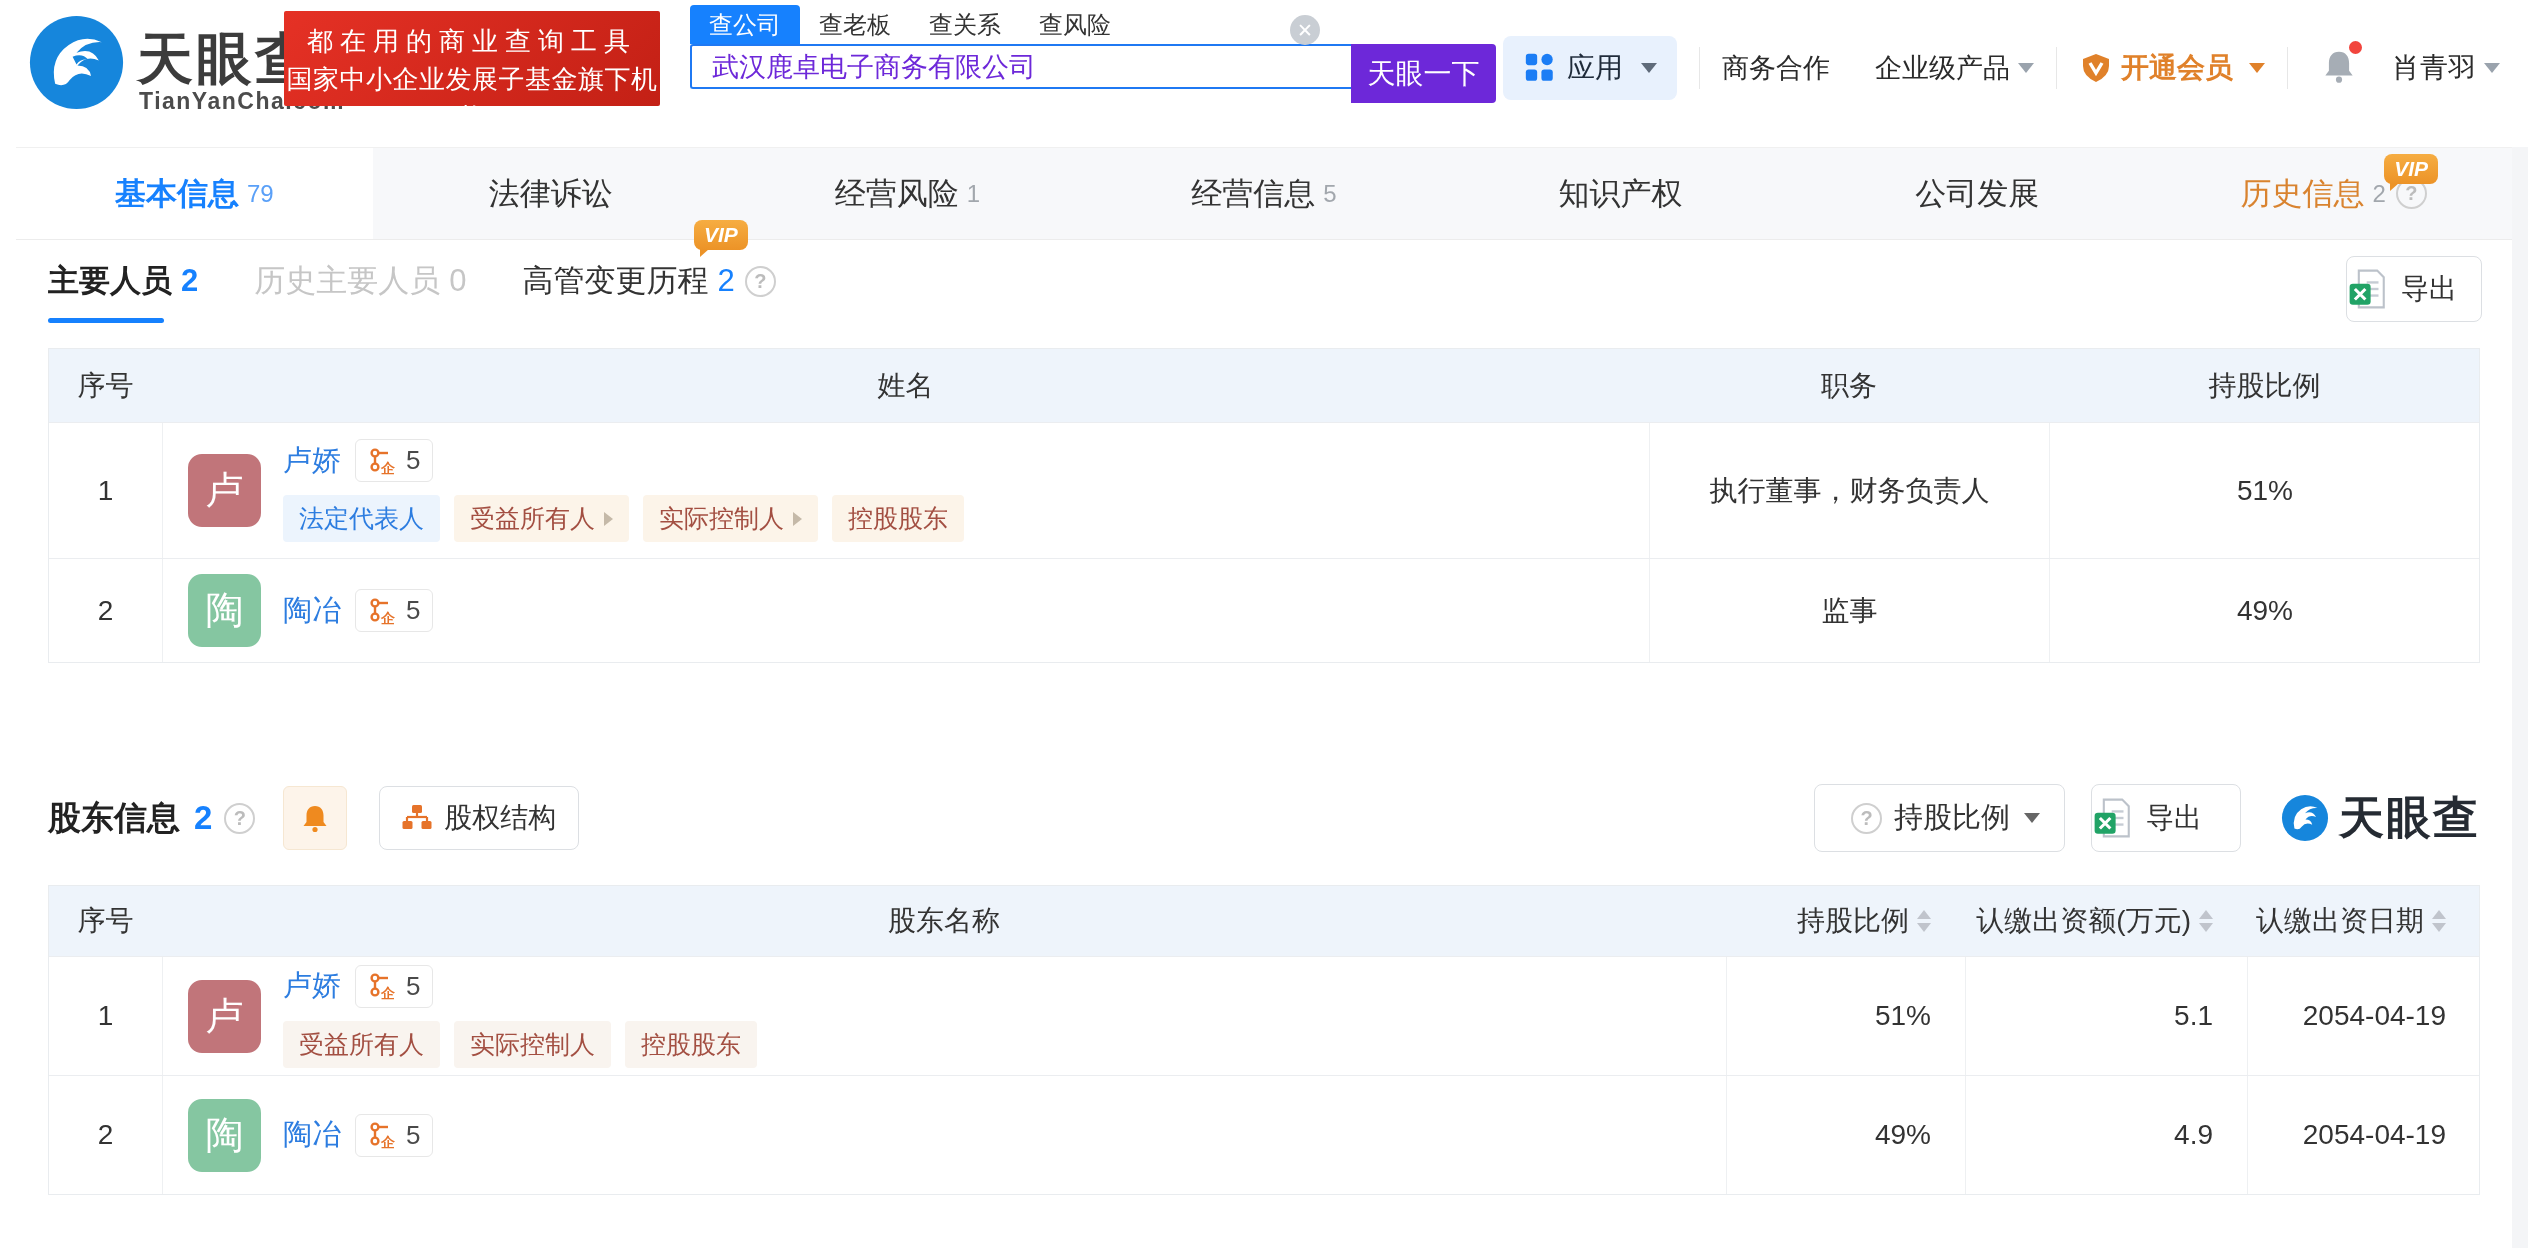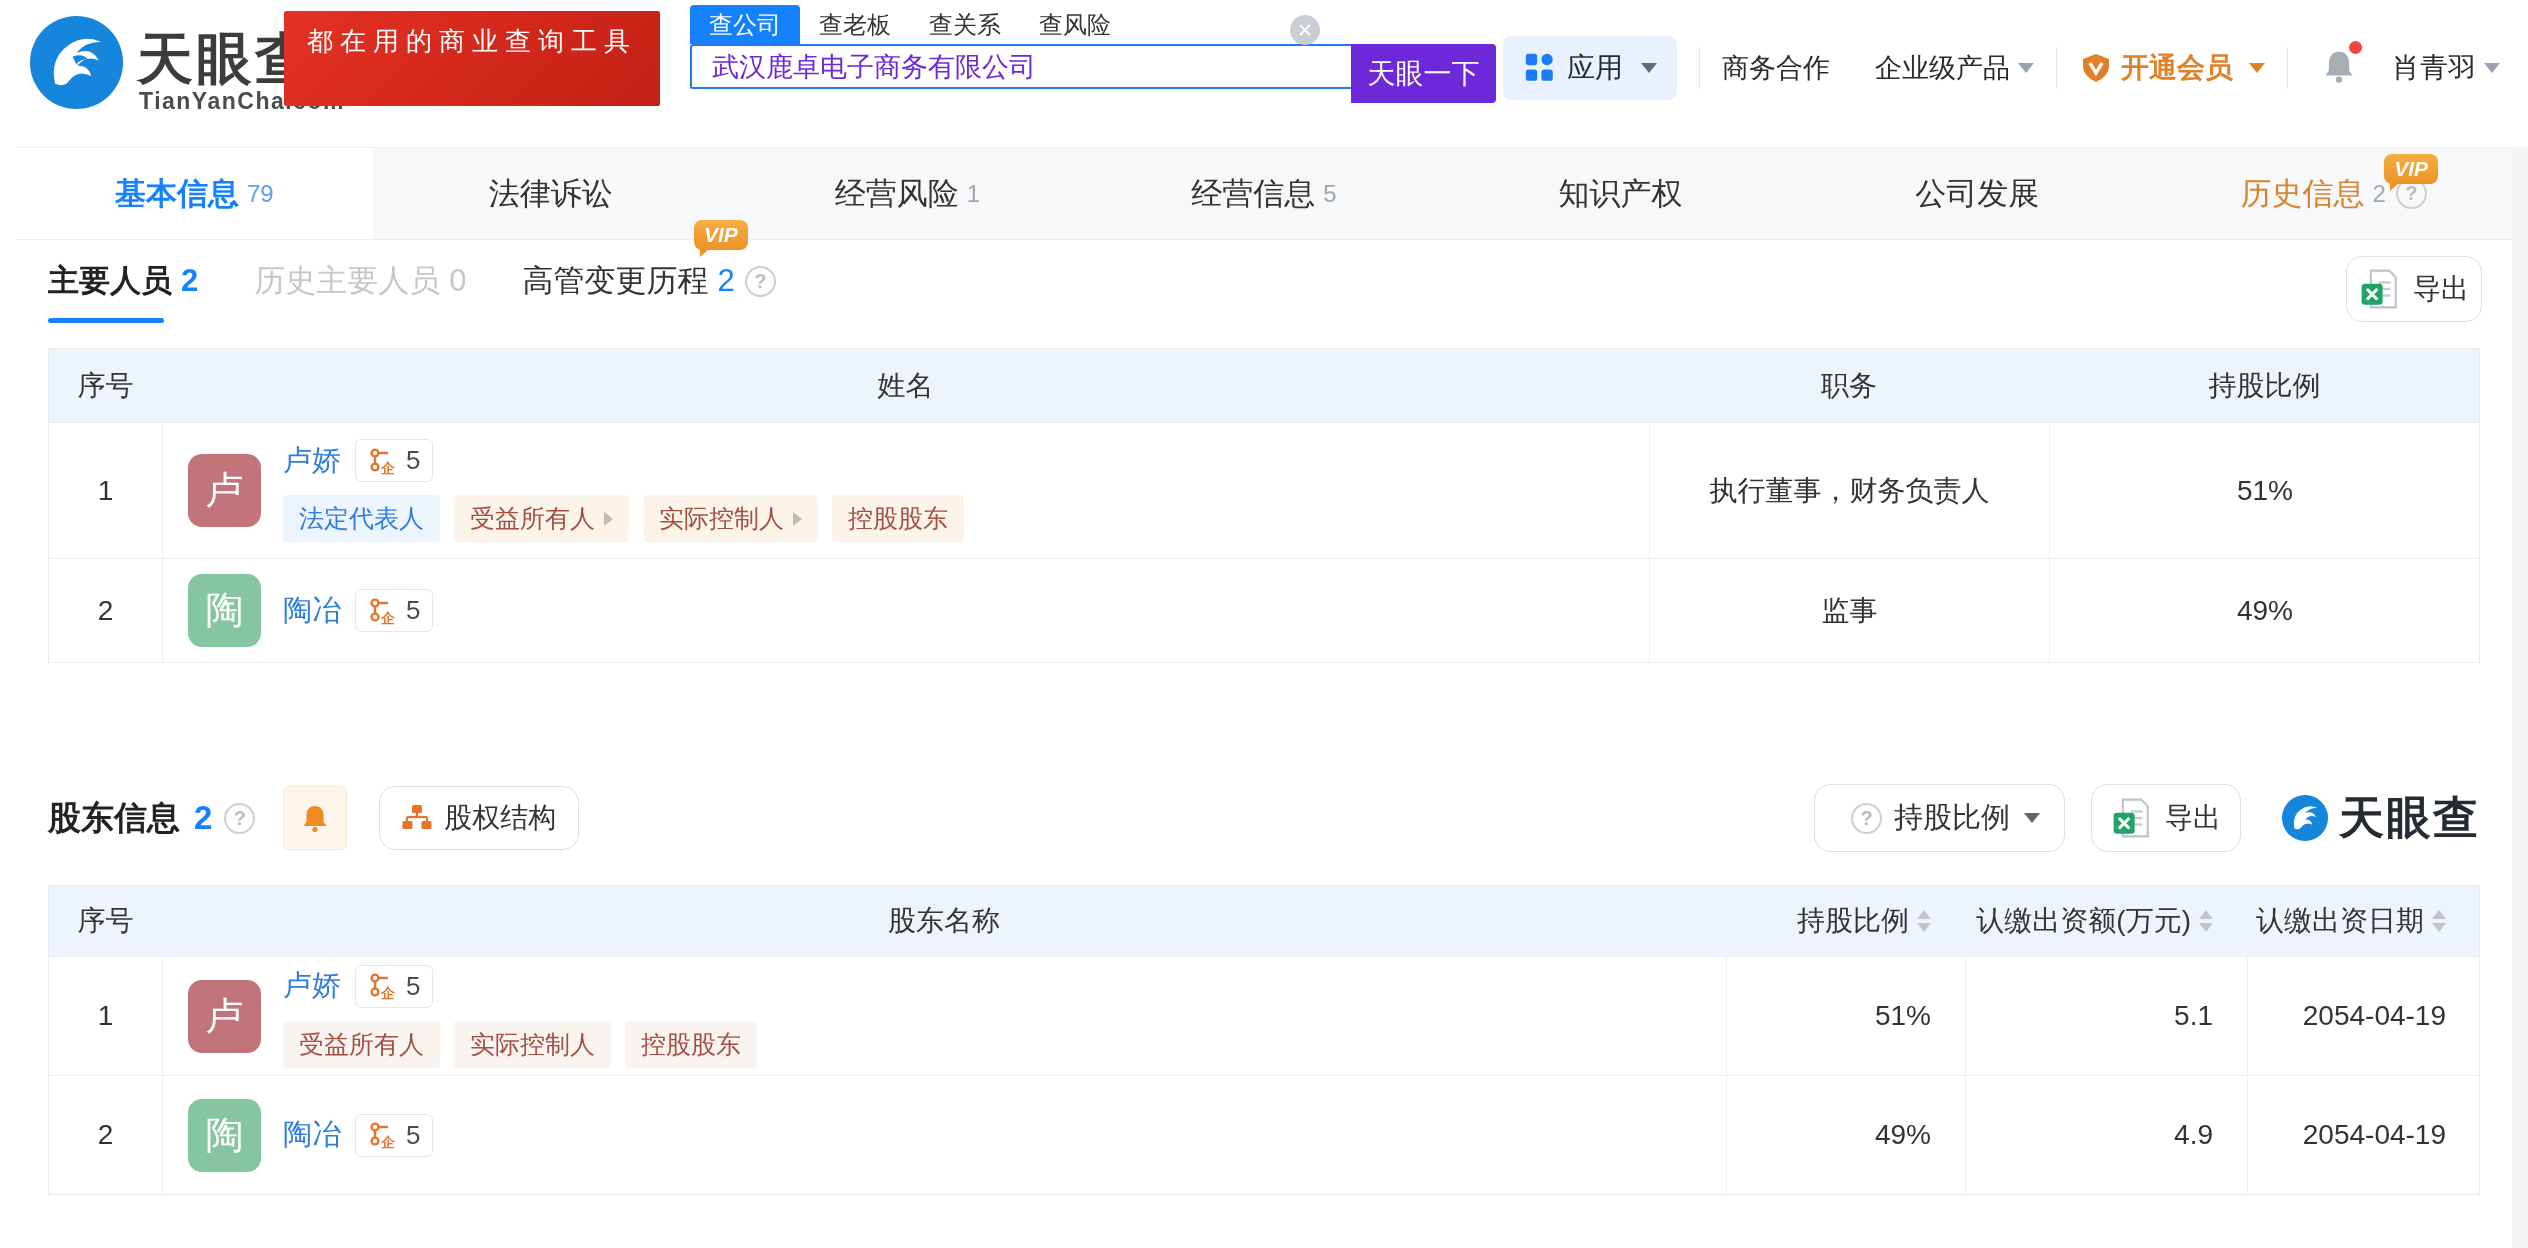--- a/index.html
+++ b/index.html
@@ -70,22 +70,22 @@
   .mtab.active { font-weight:bold; color:#222; }
   .mtab.active .num { color:#1681fe; }
   .mtab.active::after { content:""; position:absolute; left:0; bottom:-21px; width:116px; height:5px; background:#1681fe; border-radius:3px; }
   .mtab.muted { color:#c6c6c6; }
   .mtab.muted .num { color:#c6c6c6; }
   .mtab.normal { color:#333; }
   .mtab.normal .num { color:#1681fe; }
   .mtab .help-icon { margin-left:10px; }
   .mtab .vip-badge { top:-40px; right:28px; }
 
-  .btn { display:flex; align-items:center; justify-content:center; background:#fff; border:1px solid #dcdfe3;
-    border-radius:16px; cursor:pointer; color:#333; gap:12px; }
+  .btn { display:flex; align-items:center; background:#fff; border:1px solid #dcdfe3;
+    border-radius:8px; cursor:pointer; color:#333; gap:12px; }
   .export-btn-members { position:absolute; left:2346px; top:256px; width:136px; height:66px; font-size:28px; }
 
   
   .tbl { position:absolute; left:48px; width:2432px; border:1px solid #e9ecef; background:#fff; }
   .thead { display:flex; background:#eef4fb; align-items:center; font-size:28px; color:#333; }
   .trow { display:flex; border-top:1px solid #ebedf0; background:#fff; }
   .cell { display:flex; align-items:center; justify-content:center; font-size:28px; color:#333; }
   .trow .cell { border-left:1px solid #eef0f2; }
   .trow .cell:first-child { border-left:none; }
   .cell.left { justify-content:flex-start; }
@@ -153,20 +153,21 @@
   <svg class="logo-icon" viewBox="0 0 100 100">
     <circle cx="50" cy="50" r="48" fill="#1686dc"></circle>
     <path d="M28 72 Q22 46 42 32 Q58 21 76 29 Q60 28 50 40 Q66 34 73 48 Q60 42 51 53 Q63 53 65 64 Q52 57 43 68 Q38 76 28 72 Z" fill="#fff"></path>
     <path d="M46 44 Q56 40 62 47 Q54 46 50 52 Z" fill="#1686dc"></path>
   </svg>
   <div class="logo-text">天眼查</div>
   <div class="logo-domain">TianYanCha.com</div>
 
   <div class="banner">
     <div class="l1">都在用的商业查询工具</div>
+    <div class="l2">国家中小企业发展子基金旗下机构</div>
   </div>
 
   <div class="search-tabs">
     <div class="search-tab active">
         <span>查公司</span>
       </div>
     <div class="search-tab">
         <span>查老板</span>
       </div>
     <div class="search-tab">

